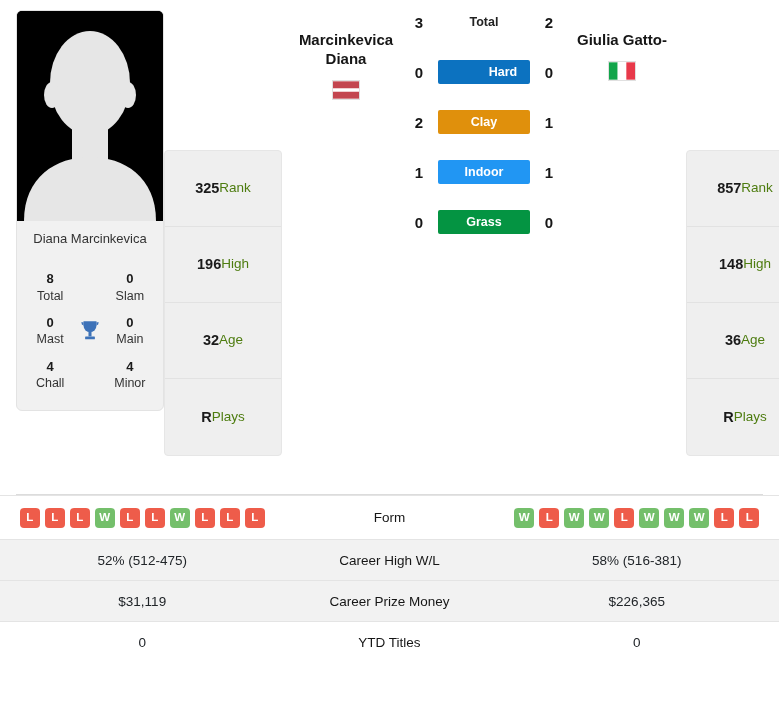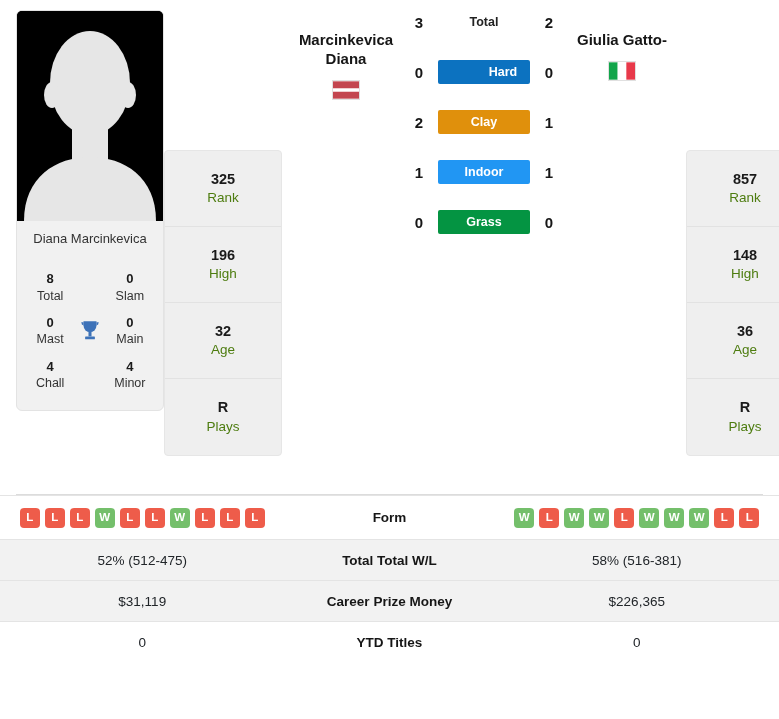--- a/index.html
+++ b/index.html
@@ -88,21 +88,21 @@
     flex: 0 0 118px;
     margin-top: 140px;
     background: #efefef;
     border: 1px solid #e6e6e6;
     border-radius: 4px;
     overflow: hidden;
   }
   .stat-cell {
     height: 76px;
     display: flex;
-    flex-direction: column;
+    flex-direction: row;
     align-items: center;
     justify-content: center;
     border-bottom: 1px solid #e2e2e2;
   }
   .stat-cell:last-child { border-bottom: none; }
   .stat-val {
     font-size: 14.5px;
     font-weight: bold;
     color: #1a1a1a;
     line-height: 1.4;
@@ -198,21 +198,21 @@
   .cmp-table tr { height: 41px; }
   .cmp-table tr.shaded { background: #f2f2f2; }
   .cmp-table td {
     text-align: center;
     font-size: 13.5px;
     color: #212529;
     border-top: 1px solid #e4e4e4;
     vertical-align: middle;
   }
   .cmp-table td.mid {
-    font-weight: bold;
+    font-weight: normal;
     font-size: 13.5px;
     color: #161616;
     width: 210px;
   }
   .form-row td { height: 44px; }
   .form-strip {
     display: flex;
     justify-content: center;
     gap: 5px;
   }
@@ -425,21 +425,21 @@
               <div class="badge W">W</div>
               <div class="badge W">W</div>
               <div class="badge W">W</div>
               <div class="badge L">L</div>
               <div class="badge L">L</div>
             </div>
         </td>
       </tr>
       <tr class="shaded">
         <td>52% (512-475)</td>
-        <td class="mid">Total Total W/L</td>
+        <td class="mid">Career High W/L</td>
         <td>58% (516-381)</td>
       </tr>
       <tr class="shaded">
         <td>$31,119</td>
         <td class="mid">Career Prize Money</td>
         <td>$226,365</td>
       </tr>
       <tr>
         <td>0</td>
         <td class="mid">YTD Titles</td>

